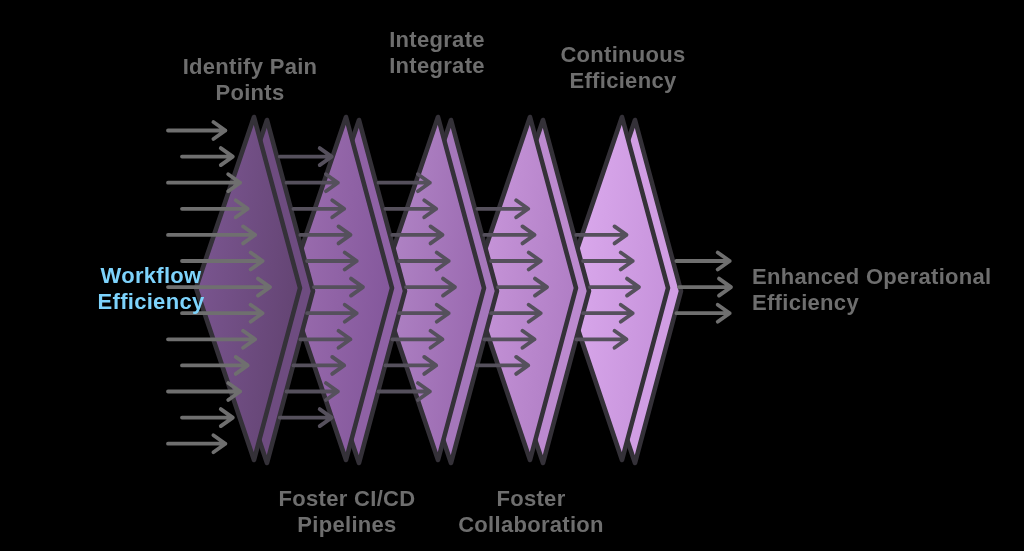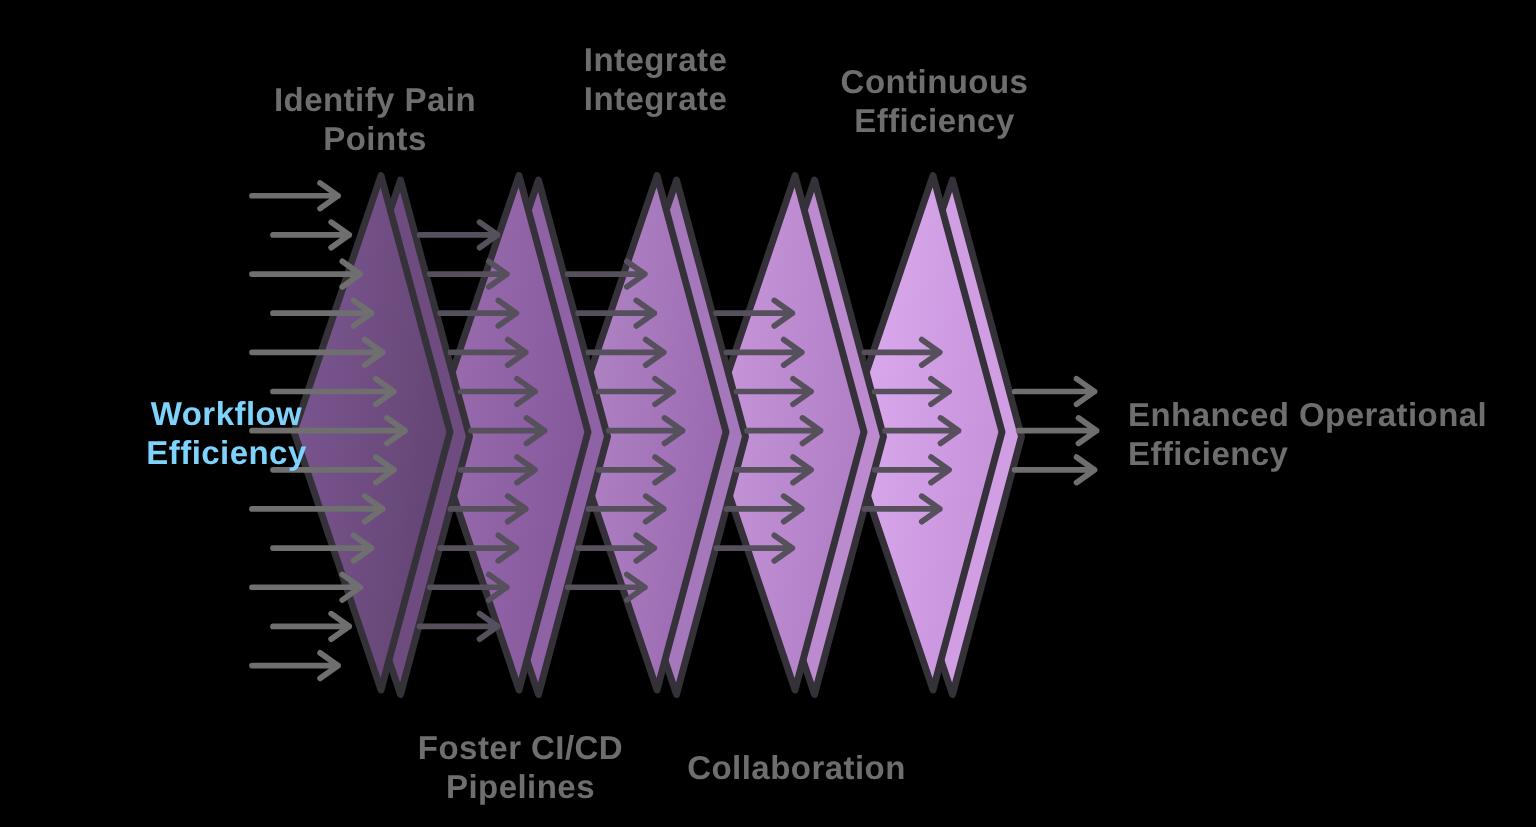--- a/index.html
+++ b/index.html
@@ -146,19 +146,20 @@
   <span class="ln">Continuous</span>
   <span class="ln">Efficiency</span>
 </div>
 
 <div class="label" style="left: 347px; top: 512px; color: rgb(110, 110, 110);">
   <span class="ln">Foster CI/CD</span>
   <span class="ln">Pipelines</span>
 </div>
 
 <div class="label" style="left: 531px; top: 512px; color: rgb(110, 110, 110);">
+  <span class="ln">Foster</span>
   <span class="ln">Collaboration</span>
 </div>
 
 <div class="label left-align" style="left: 752px; top: 290px; color: rgb(110, 110, 110);">
   <span class="ln">Enhanced Operational</span>
   <span class="ln">Efficiency</span>
 </div>
 
 </body></html>

